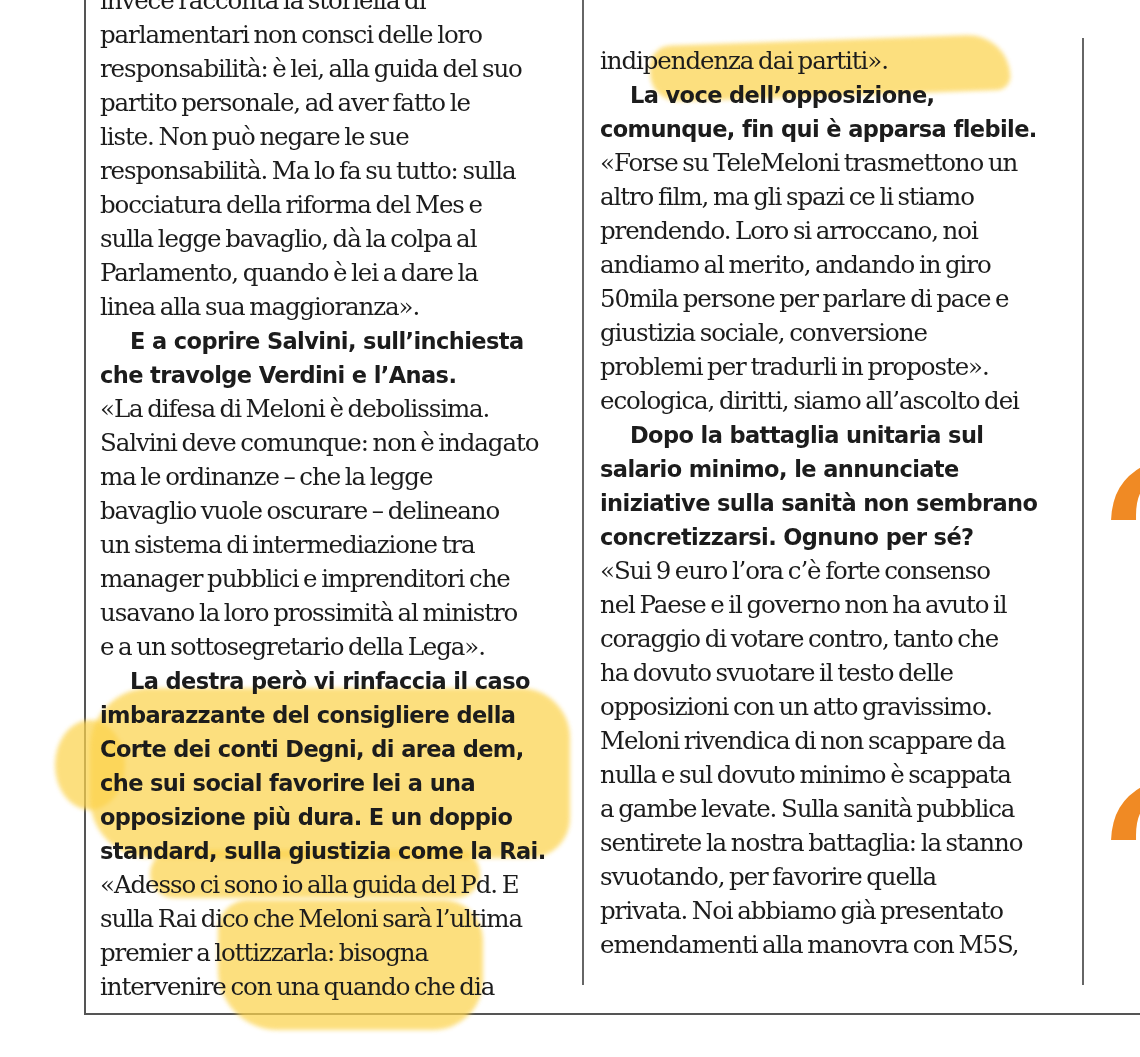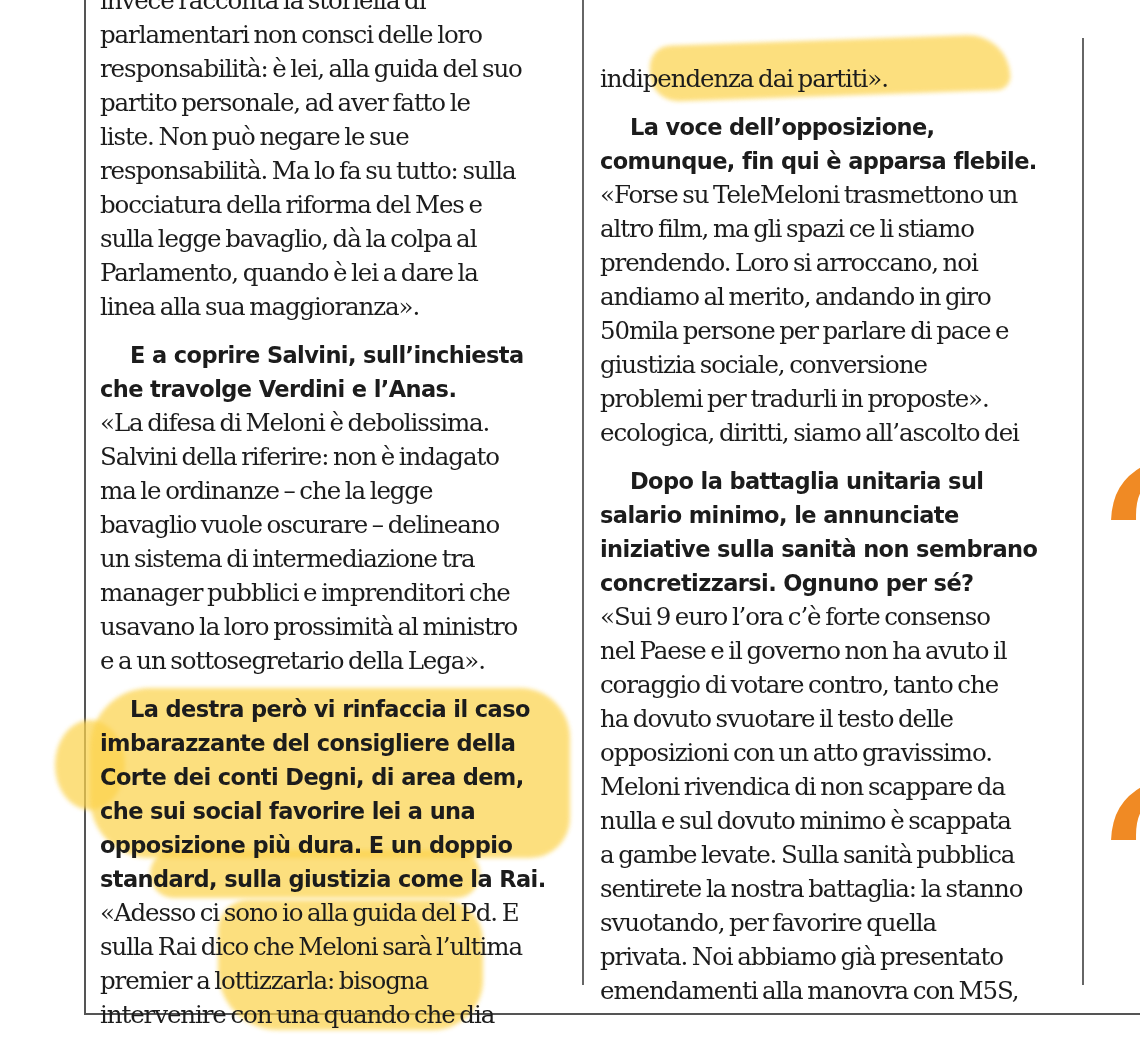--- a/index.html
+++ b/index.html
@@ -27,27 +27,27 @@
     position: absolute; background: #fcd34d; opacity: 0.72; z-index: 0;
     filter: blur(2px);
   }
   .col {
     position: absolute; z-index: 1;
     font-family: "DejaVu Serif", "Liberation Serif", serif;
     font-size: 24.5px; line-height: 34px; letter-spacing: -1.1px;
     word-spacing: -2px;
   }
   .col-left { left: 100px; top: -16px; width: 482px; }
-  .col-right { left: 600px; top: 62px; width: 480px; }
+  .col-right { left: 600px; top: 44px; width: 480px; }
   .line { white-space: nowrap; height: 34px; }
   .q {
     font-family: "DejaVu Sans", "Liberation Sans", sans-serif;
     font-weight: bold; font-size: 22.5px; letter-spacing: -0.6px; word-spacing: 0;
   }
-  .indent { padding-left: 30px; margin-top: 14px; }
+  .indent { padding-left: 30px; }
   .quote-mark {
     position: absolute; left: 1098px; z-index: 1;
     font-family: "DejaVu Serif", "Liberation Serif", serif;
     font-weight: bold; font-size: 190px; line-height: 1; color: #f08a24;
   }
 </style>
 </head>
 <body>
 
 <div class="frame-left"></div>
@@ -68,21 +68,21 @@
   <div class="line">partito personale, ad aver fatto le</div>
   <div class="line">liste. Non può negare le sue</div>
   <div class="line">responsabilità. Ma lo fa su tutto: sulla</div>
   <div class="line">bocciatura della riforma del Mes e</div>
   <div class="line">sulla legge bavaglio, dà la colpa al</div>
   <div class="line">Parlamento, quando è lei a dare la</div>
   <div class="line">linea alla sua maggioranza».</div>
   <div class="line q indent">E a coprire Salvini, sull’inchiesta</div>
   <div class="line q">che travolge Verdini e l’Anas.</div>
   <div class="line">«La difesa di Meloni è debolissima.</div>
-  <div class="line">Salvini della riferire: non è indagato</div>
+  <div class="line">Salvini deve comunque: non è indagato</div>
   <div class="line">ma le ordinanze – che la legge</div>
   <div class="line">bavaglio vuole oscurare – delineano</div>
   <div class="line">un sistema di intermediazione tra</div>
   <div class="line">manager pubblici e imprenditori che</div>
   <div class="line">usavano la loro prossimità al ministro</div>
   <div class="line">e a un sottosegretario della Lega».</div>
   <div class="line q indent">La destra però vi rinfaccia il caso</div>
   <div class="line q">imbarazzante del consigliere della</div>
   <div class="line q">Corte dei conti Degni, di area dem,</div>
   <div class="line q">che sui social favorire lei a una</div>

